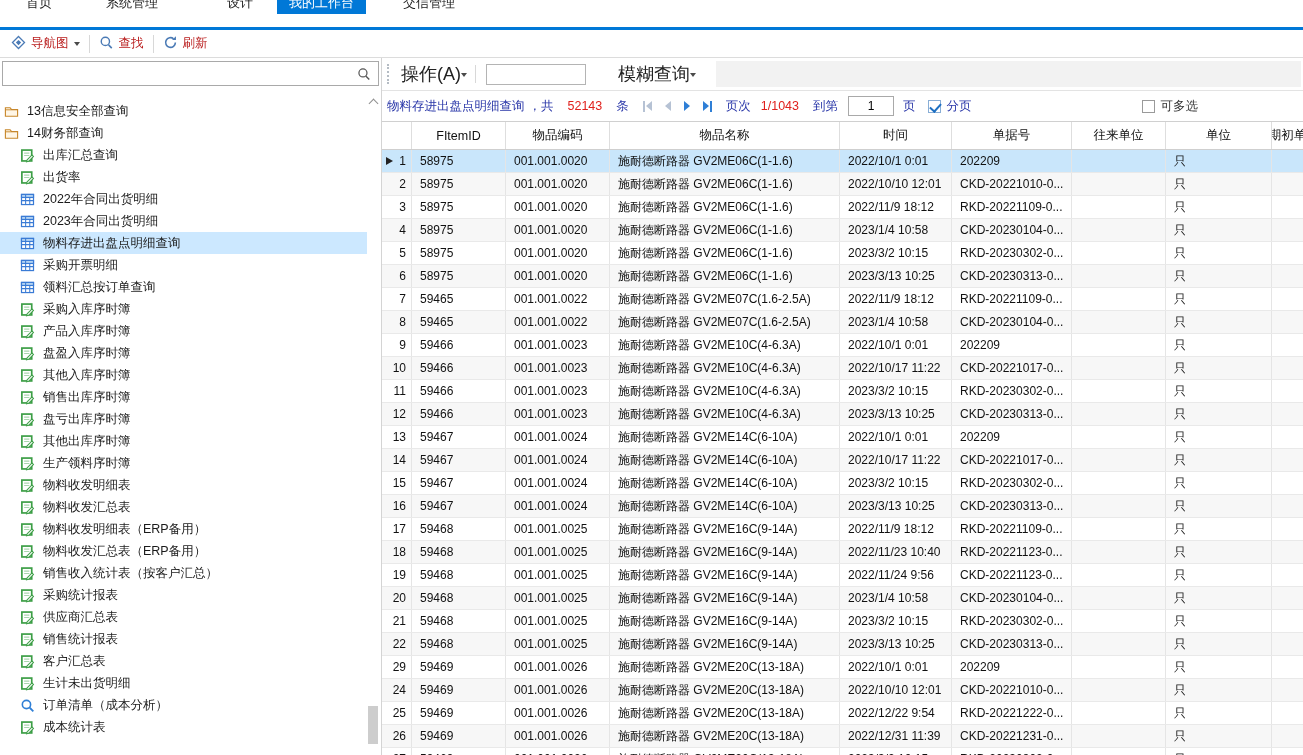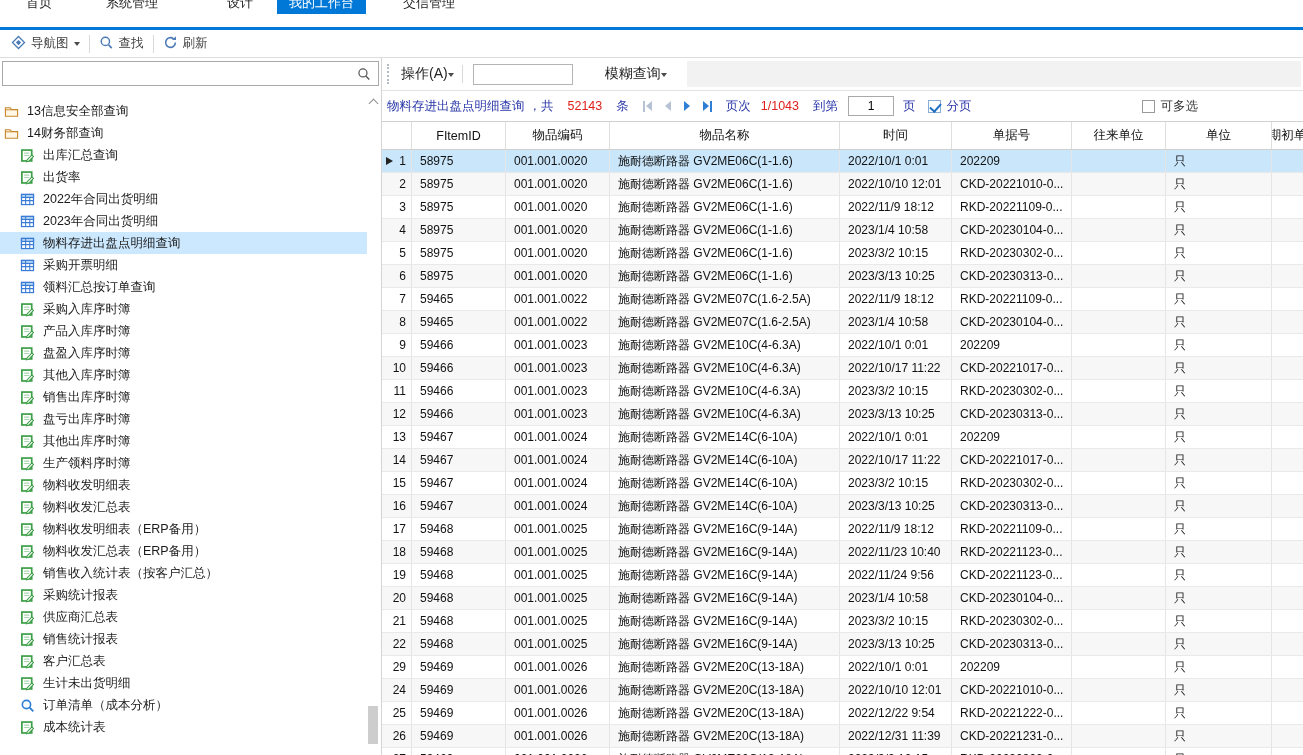--- a/index.html
+++ b/index.html
@@ -10,21 +10,21 @@
   
   #tabbar { height:30px; position:relative; background:#fff; display:flex; overflow:hidden; }
   #tabbar::after { content:''; position:absolute; left:0; right:0; bottom:0; height:3px; background:#0078d7; }
   .tab { position:relative; height:14px; overflow:hidden; padding:0 12px; flex:none; }
   .tab span { display:block; font-size:13px; line-height:16px; margin-top:-5px; white-space:nowrap; color:#222; }
   .tab.active { background:#0078d7; z-index:1; }
   .tab.active span { color:#fff; }
 
   
   #toolbar { height:28px; border-bottom:1px solid #dcdcdc; display:flex; align-items:center; background:#fff; padding-left:4px; }
-  .tbtn { display:flex; align-items:center; gap:5px; padding:0 7px; height:24px; font-size:12.5px; color:#404040; cursor:default; }
+  .tbtn { display:flex; align-items:center; gap:5px; padding:0 7px; height:24px; font-size:12.5px; color:#b91c1c; cursor:default; }
   .tbtn svg { width:15px; height:15px; }
   .vsep { width:1px; height:18px; background:#d8d8d8; margin:0 2px; }
   .caret { width:0; height:0; border:3.5px solid transparent; border-top:4px solid #4a4a4a; margin-top:4px; }
 
   
   #content { display:flex; height:713px; }
   #left { width:382px; flex:none; border-right:1px solid #d4d4d4; background:#fff; position:relative; }
   #searchbox { margin:3px 2px 0 2px; height:25px; border:1px solid #a9a9a9; display:flex; align-items:center; background:#fff; }
   #searchbox input { flex:1; border:0; outline:none; height:21px; padding:0 6px; font-size:12px; font-family:inherit; }
   #searchbox svg { width:14px; height:14px; margin-right:7px; flex:none; }
@@ -38,21 +38,21 @@
   #treescroll { position:absolute; top:36px; bottom:0; right:1px; width:13px; background:#fff; }
   .chev-up { position:absolute; top:6px; left:3px; width:7px; height:7px;
     border-left:1.6px solid #8f8f8f; border-top:1.6px solid #8f8f8f; transform:rotate(45deg); }
   .sthumb { position:absolute; top:612px; left:1px; width:10px; height:38px; background:#cdcdcd; }
 
   
   #right { flex:1; min-width:0; display:flex; flex-direction:column; background:#fff; }
 
   #actionbar { height:33px; flex:none; display:flex; align-items:center; border-bottom:1px solid #e3e3e3; padding-left:3px; background:#fff; }
   .grip { border-left:2px dotted #b5bcc4; height:20px; margin:0 6px 0 2px; }
-  .abtn { display:flex; align-items:center; font-size:14px; color:#222; padding:0 6px; height:24px; }
+  .abtn { display:flex; align-items:center; font-size:18px; color:#222; padding:0 6px; height:24px; }
   #filterinput { width:100px; height:21px; border:1px solid #b4b4b4; margin-left:8px; padding:0 4px; font-size:12px; font-family:inherit; outline:none; }
   #fuzzy { margin-left:26px; }
   .toolbar-fill { flex:1; align-self:stretch; margin:3px 2px 3px 14px; background:#f2f2f2; }
 
   #pagerow { height:31px; flex:none; display:flex; align-items:center; border-bottom:1px solid #d0d0d0; background:#fff;
     font-size:12.5px; color:#2936a8; padding-left:3px; white-space:nowrap; }
   .blue { color:#2936a8; }
   .red  { color:#e0201c; }
   .dark { color:#333; }
   #pagerow .m2{margin-left:2px} #pagerow .m4{margin-left:4px} #pagerow .m9{margin-left:9px}

